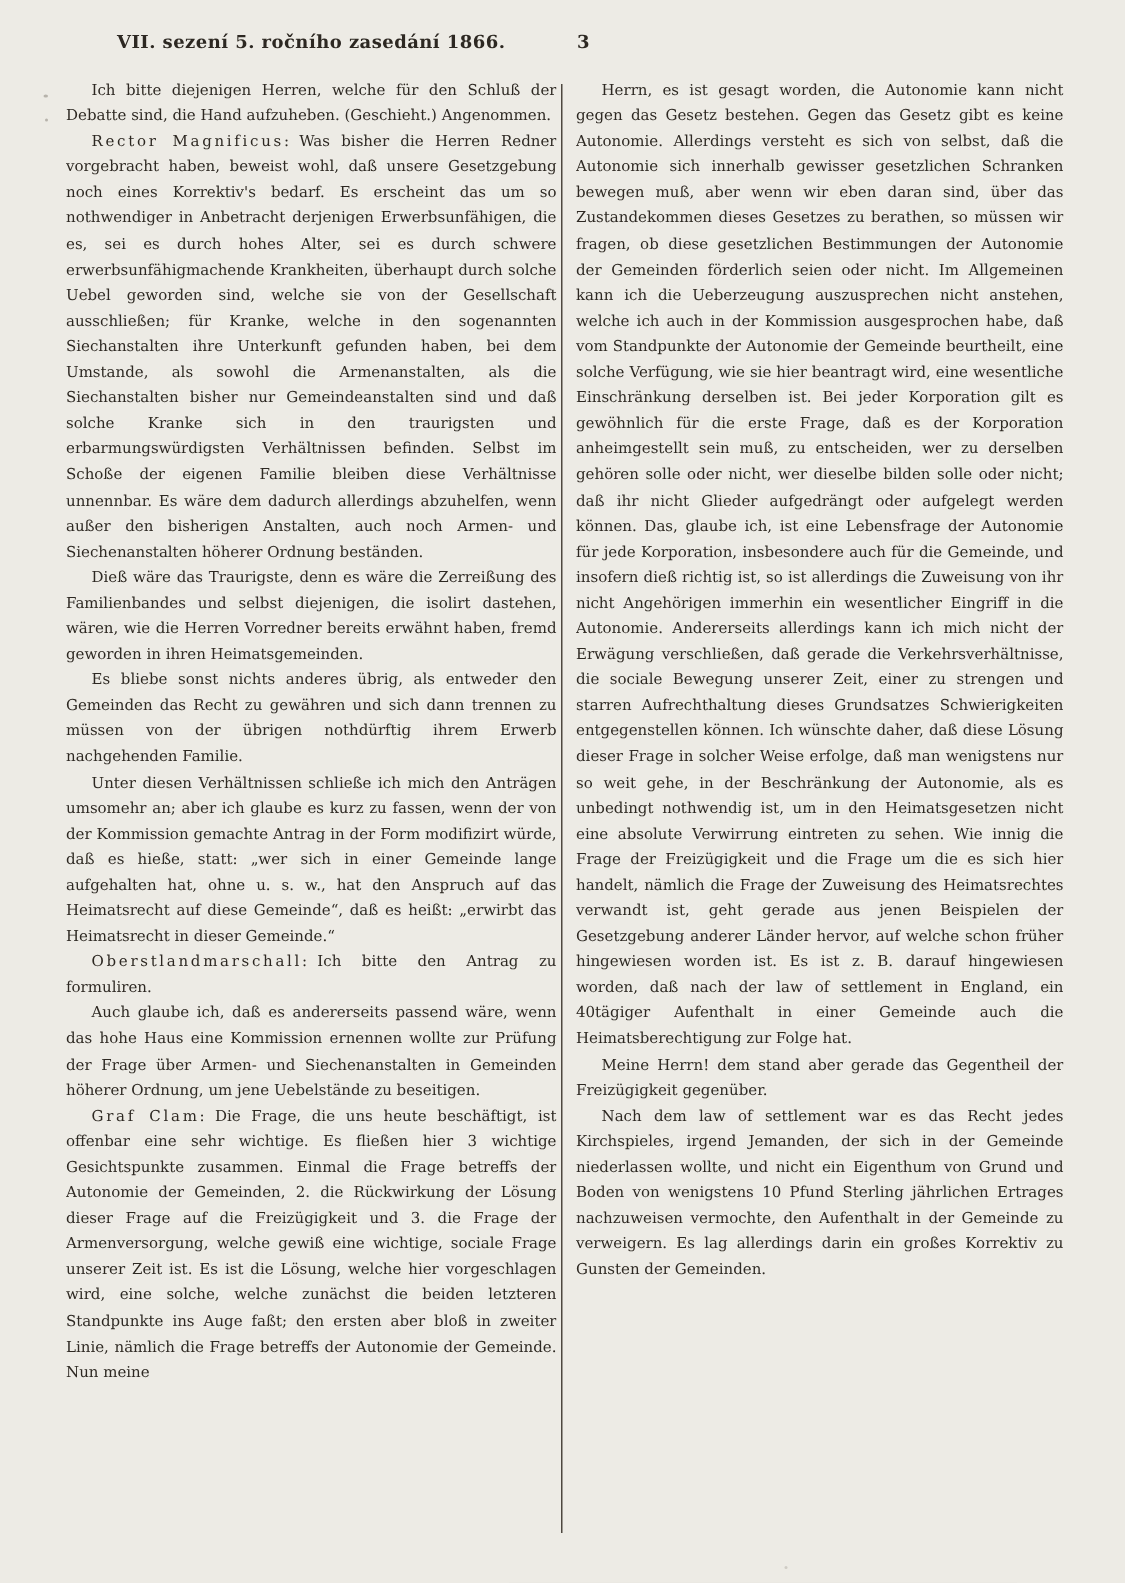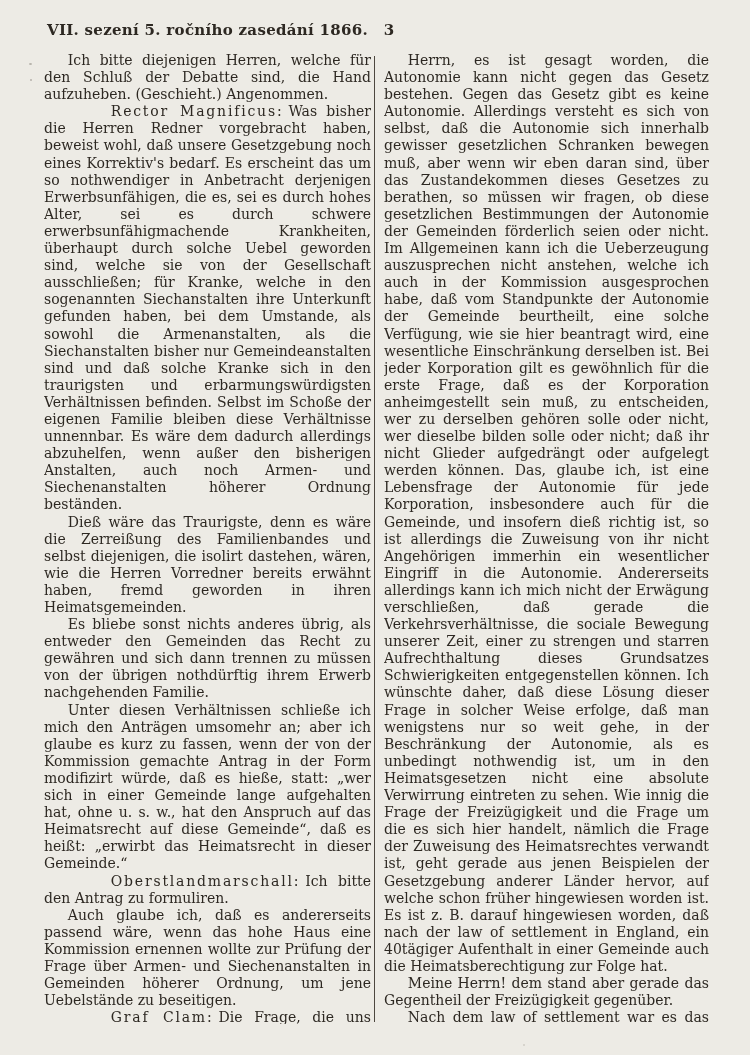--- a/index.html
+++ b/index.html
@@ -13,49 +13,49 @@
     width: 750px; height: 1055px;
     background: #edebe5;
     color: #2d2822;
     overflow: hidden;
   }
   .header {
     position: absolute;
     top: 21px; left: 44px; right: 42px;
     display: flex;
     align-items: center;
-    font-size: 15px;
+    font-size: 12px;
     font-weight: bold;
     letter-spacing: 0.3px;
   }
   .header-left  { width: 327px; text-align: center; }
   .header-num   { width: 36px;  text-align: center; }
   .header-right { flex: 1;      text-align: center; }
 
   .col {
     position: absolute;
     top: 52px;
     height: 972px;
-    font-size: 14px;
+    font-size: 10px;
     line-height: 17.1px;
     text-align: justify;
     overflow: hidden;
   }
   .col-left  { left: 44px;  width: 327px; }
   .col-right { left: 384px; width: 325px; }
 
   .divider {
     position: absolute;
     left: 374px; top: 56px;
     width: 1px; height: 966px;
     background: #4d473f;
   }
 
   p { margin: 0; text-indent: 1.7em; }
-  .speaker { letter-spacing: 1.8px; margin-right: 5px; margin-left: 43px; }
+  .speaker { letter-spacing: 1.8px; margin-right: 5px; }
 
   .speck {
     position: absolute;
     background: #8a857c;
     border-radius: 50%;
     opacity: 0.55;
   }
   .speck-1 { left: 29px; top: 63px; width: 3px; height: 2px; }
   .speck-2 { left: 30px; top: 79px; width: 2px; height: 2px; }
   .speck-3 { left: 523px; top: 1044px; width: 2px; height: 2px; opacity: 0.3; }

